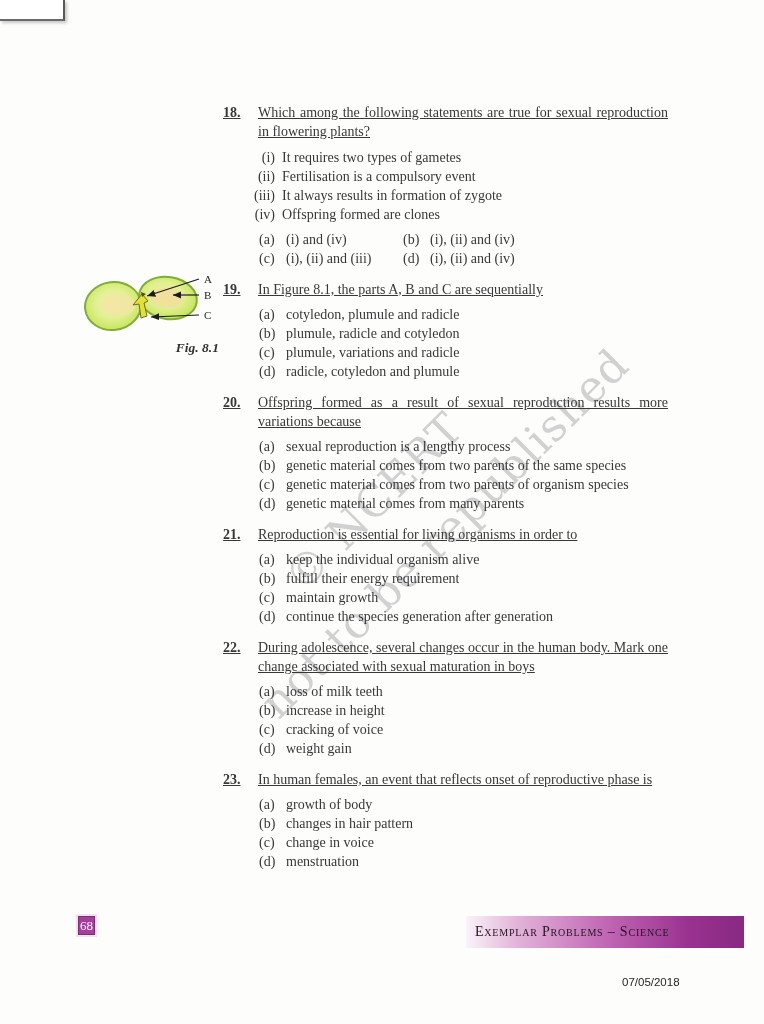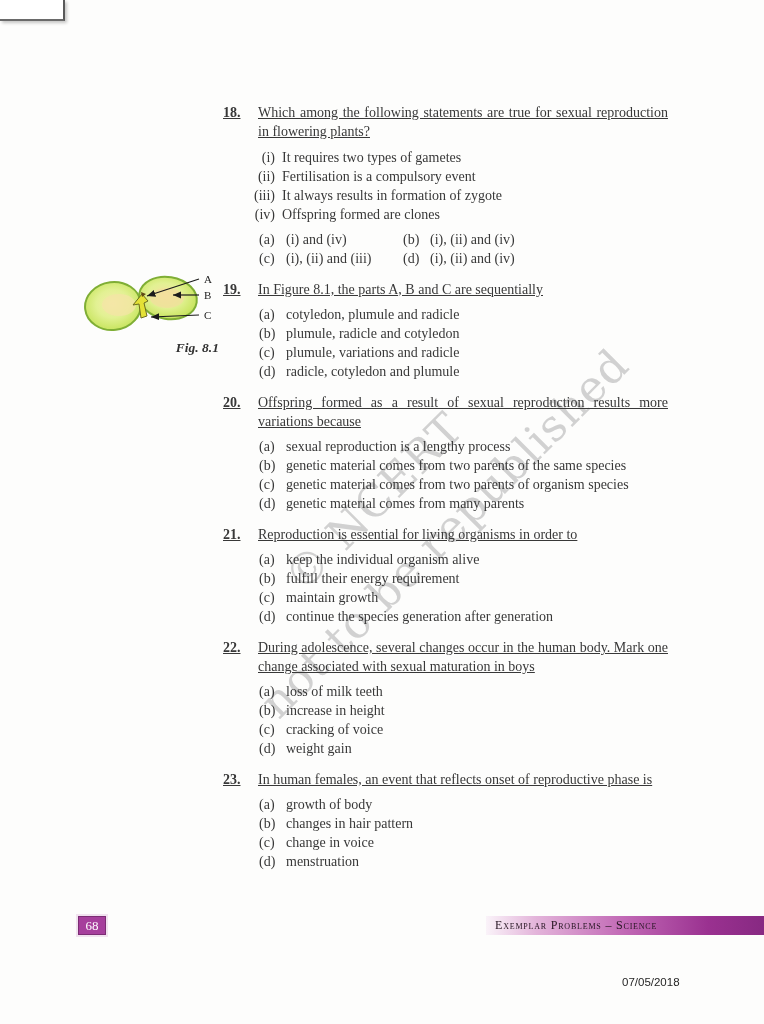--- a/index.html
+++ b/index.html
@@ -41,30 +41,30 @@
 
   
   .figure { position:absolute; left:83px; top:271px; width:136px; z-index:2; }
   .fig-caption {
     text-align:right; font-weight:bold; font-style:italic;
     font-size:13.5px; margin-top:3px; color:#333;
   }
 
   
   .page-num {
-    position:absolute; left:78px; top:916px; width:28px; height:19px;
+    position:absolute; left:78px; top:916px; width:17px; height:19px;
     background:#a63f9c; border:1px solid #7c2d74; box-sizing:border-box;
     color:#fff; font-size:13px; text-align:center; line-height:17px; z-index:2;
     box-shadow:0 0 0 2px rgba(233,208,230,0.6);
   }
   .banner {
-    position:absolute; left:486px; top:916px; width:278px; height:19px;
+    position:absolute; left:466px; top:916px; width:278px; height:32px;
     background:linear-gradient(90deg,#faf3f9 0%,#e3b4da 18%,#c168b5 50%,#9a3190 80%,#872982 100%);
     display:flex; align-items:center; padding-left:9px; box-sizing:border-box;
-    font-variant:small-caps; letter-spacing:0.8px; font-size:12px; color:#241420; z-index:2;
+    font-variant:small-caps; letter-spacing:0.8px; font-size:14px; color:#241420; z-index:2;
   }
   .date {
     position:absolute; left:622px; top:976px; z-index:2;
     font-family:"Liberation Sans", sans-serif; font-size:11.5px; color:#1f1f1f;
   }
 </style>
 </head>
 <body>
 
 <div class="page">

